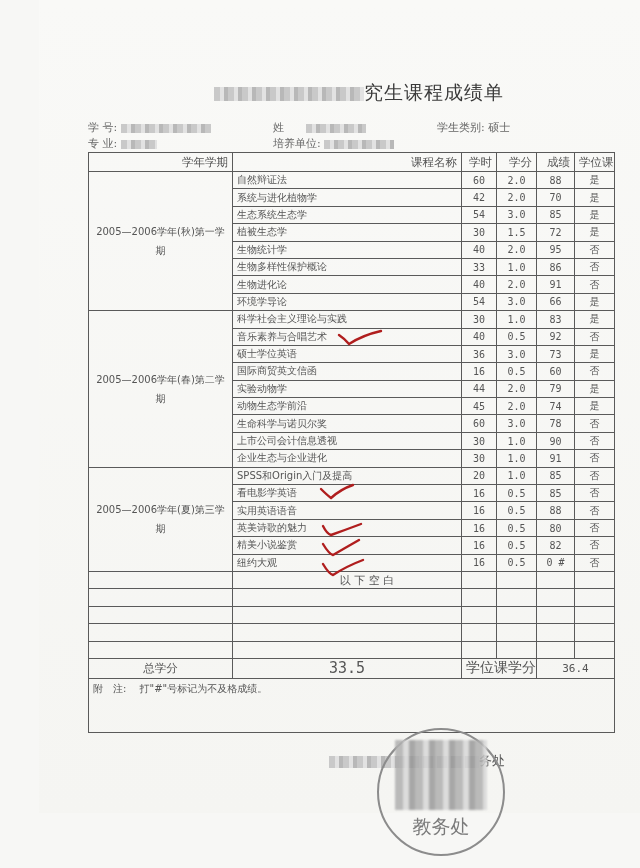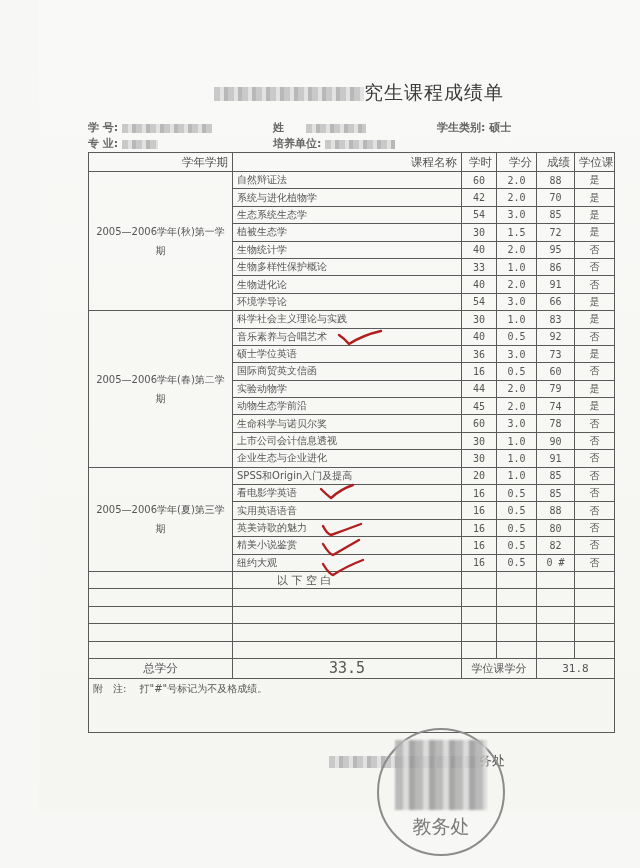--- a/index.html
+++ b/index.html
@@ -2,21 +2,21 @@
 <html><head>
 <meta charset="utf-8">
 <style>
   html,body{margin:0;padding:0;}
   body{width:640px;height:868px;background:#f7f7f5;position:relative;overflow:hidden;
        font-family:"DejaVu Sans","Liberation Sans",sans-serif;color:#4a4a4a;}
   .paper{position:absolute;left:0;top:0;width:640px;height:813px;
          background:linear-gradient(180deg,#f9f9f7 0%,#f5f5f2 100%);margin-left:39px;}
   .title{position:absolute;top:80px;left:150px;width:340px;text-align:center;font-size:19px;color:#3a3a3a;letter-spacing:1px;}
   .blur{display:inline-block;height:14px;background:repeating-linear-gradient(90deg,#c9c9c9 0 6px,#e2e2e2 6px 10px,#b8b8b8 10px 14px);filter:blur(0.6px);vertical-align:middle;}
-  .meta{position:absolute;font-size:11px;color:#666;font-weight:bold;}
+  .meta{position:absolute;font-size:11px;color:#666;}
   table.grid{position:absolute;left:49px;top:152px;width:526px;border-collapse:collapse;table-layout:fixed;}
   table.grid td{border:1px solid #5a5a5a;font-size:10px;height:16.4px;padding:0 4px;color:#555;white-space:nowrap;overflow:hidden;}
   table.grid .hdr td{font-size:11.5px;text-align:right;height:18px;color:#555;}
   td.c{text-align:center;}
   td.sem{text-align:center;font-size:10.5px;white-space:normal !important;line-height:19px;}
   td.num{text-align:center;font-family:"DejaVu Sans Mono","Liberation Mono",monospace;font-size:10px;}
   .check{position:absolute;pointer-events:none;}
   .notes td{height:50px !important;vertical-align:top;padding-top:3px !important;}
   .stamp{position:absolute;left:338px;top:728px;width:124px;height:124px;border-radius:50%;border:2px solid #8c8c8c;}
   .stamp-blur{position:absolute;left:16px;top:10px;width:92px;height:70px;
@@ -236,21 +236,21 @@
           <td>纽约大观</td>
           <td class="num">16</td>
           <td class="num">0.5</td>
           <td class="num">0 #</td>
           <td class="c">否</td>
         </tr>
       </tbody>
     <tbody>
         <tr>
       <td></td>
-      <td class="c" style="font-size:11px;text-align:left;padding-left:44px">以 下 空 白</td>
+      <td class="c" style="font-size:11px;text-align:center;padding-left:44px">以 下 空 白</td>
       <td></td>
           <td></td>
           <td></td>
           <td></td>
     </tr>
     <tr>
           <td></td>
           <td></td>
           <td></td>
           <td></td>
@@ -277,22 +277,22 @@
           <td></td>
           <td></td>
           <td></td>
           <td></td>
           <td></td>
           <td></td>
         </tr>
     <tr>
       <td class="c" style="font-size:11.5px;height:19px">总学分</td>
       <td class="num" style="font-size:15px">33.5</td>
-      <td class="c" colspan="2" style="font-size:11px">学位课学分</td>
-      <td class="num" colspan="2" style="font-size:11px">31.8</td>
+      <td class="c" colspan="2" style="font-size:14px">学位课学分</td>
+      <td class="num" colspan="2" style="font-size:11px">36.4</td>
     </tr>
     <tr class="notes">
       <td colspan="6">
         <span style="margin-right:10px">附　注:</span>
         <span>打"#"号标记为不及格成绩。</span>
       </td>
     </tr>
   </tbody>
     </table>
 

